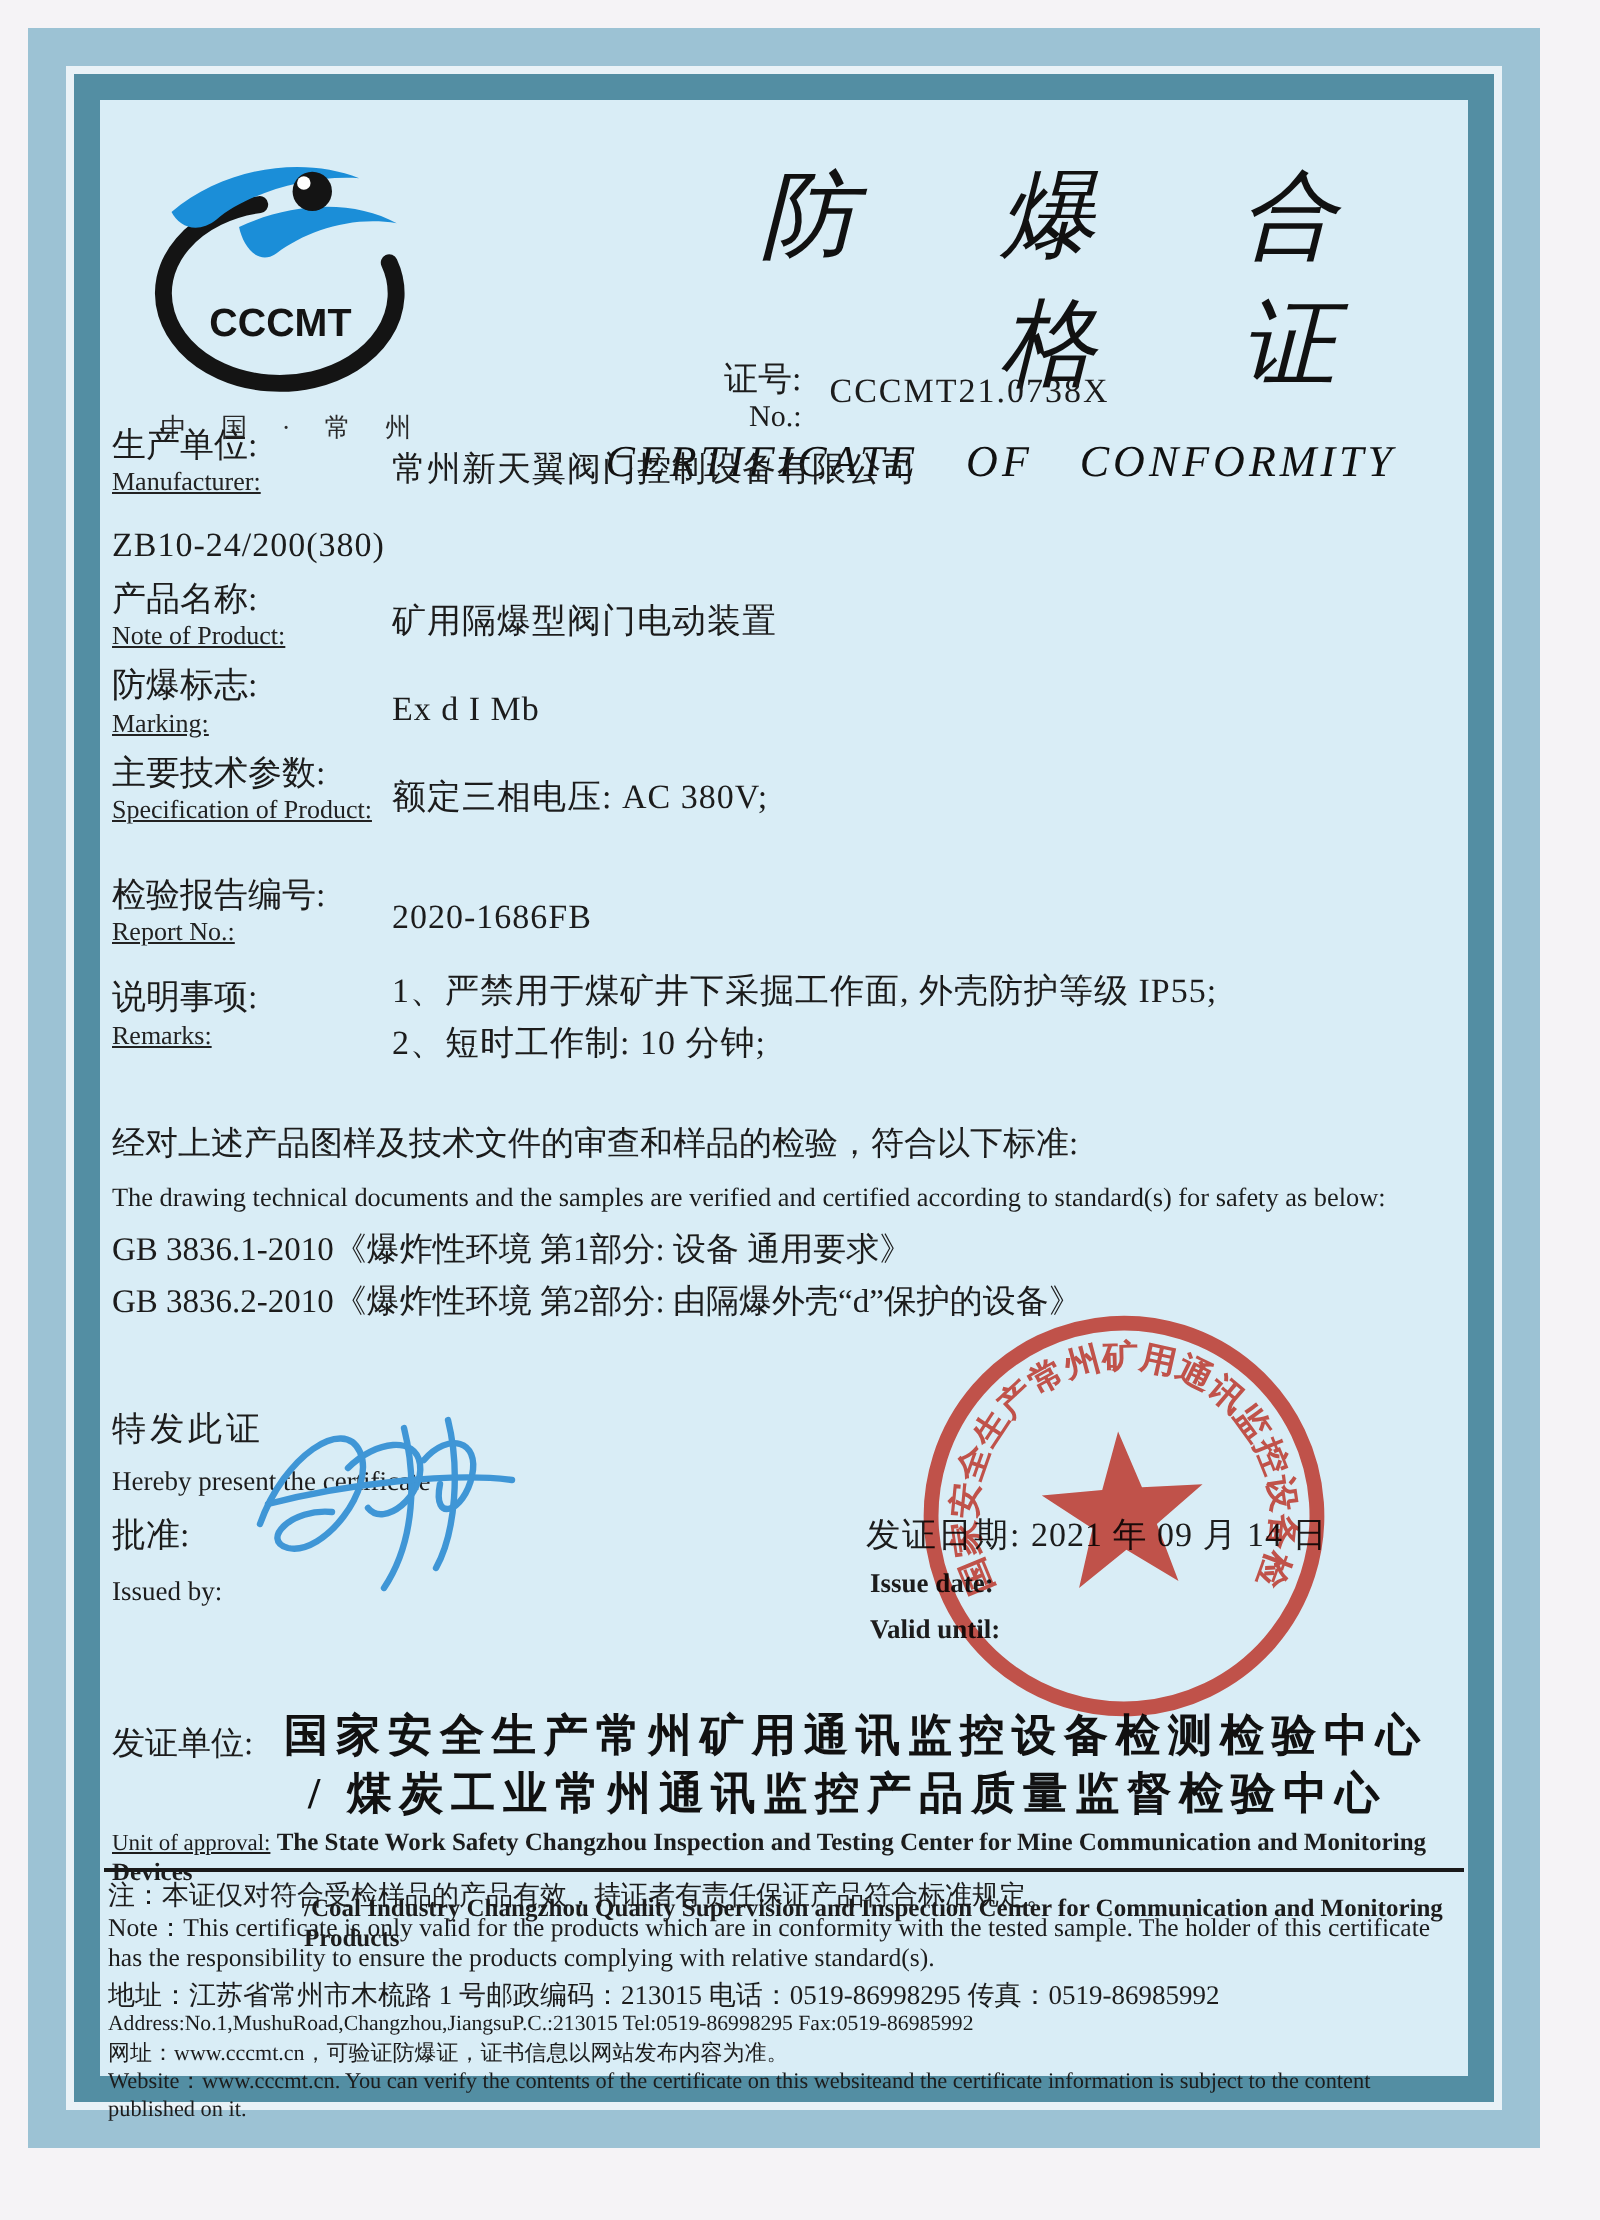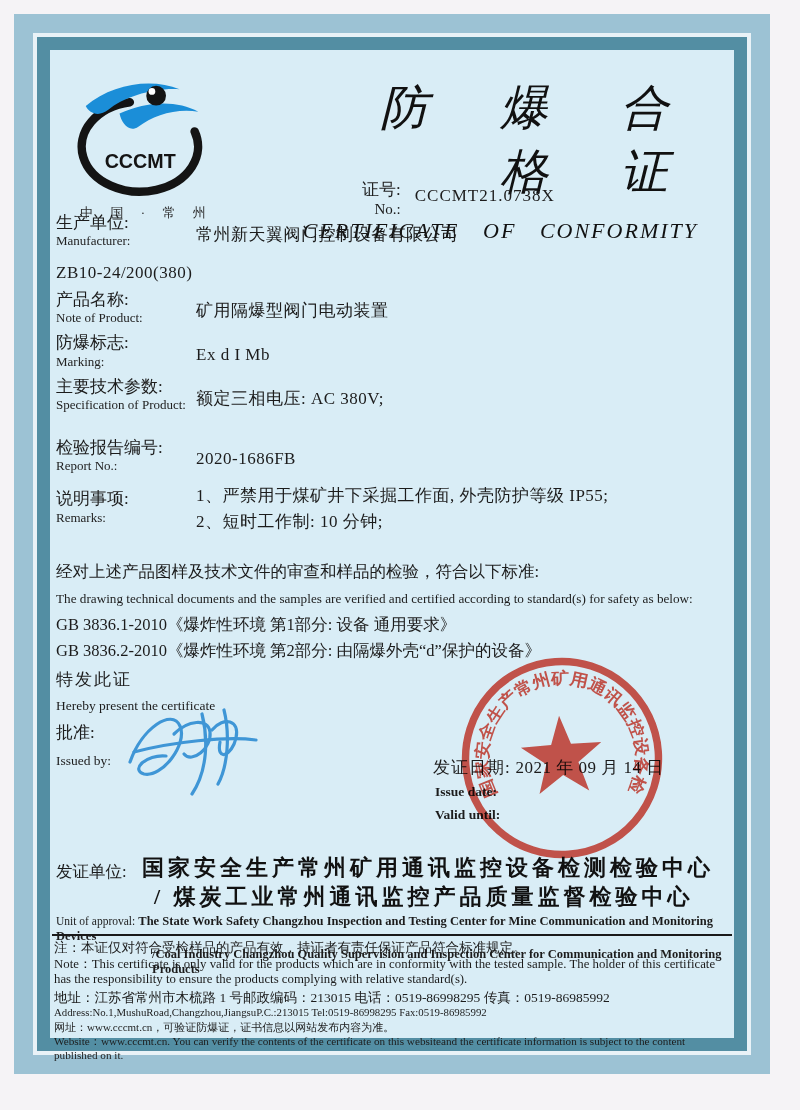--- a/index.html
+++ b/index.html
@@ -23,54 +23,54 @@
   .certno-labels { text-align:right; }
   .certno-cn { font-size:17px; }
   .certno-en { font-size:15px; }
   .certno-val { font-size:17px; letter-spacing:1px; margin-left:14px; margin-top:-4px; }
 
   
   .fields { position:absolute; left:6px; top:163px; right:6px; }
   .frow { display:flex; margin-bottom:7px;align-items:center; }
   .flabel { width:140px; flex:0 0 140px; }
   .flabel .cn { font-size:17px; line-height:1.2; }
-  .flabel .en { font-size:13px; line-height:1.25; color:#222; }
+  .flabel .en { font-size:13px; line-height:1.25; color:#222;text-decoration:underline; }
   .fvalue { font-size:17px; padding-top:6px; letter-spacing:0.5px; }
   .fvalue .vline { line-height:1.5; }
   .gap-before { margin-top:24px; }
 
   
   .standards { position:absolute; left:6px; top:511px; right:2px; }
   .std-cn { font-size:16.5px; margin-bottom:8px; }
   .std-en { font-size:13.2px; margin-bottom:5px; }
   .std-item { font-size:16.5px; line-height:1.55; }
 
   
   .issue-left { position:absolute; left:6px; top:618px; }
-  .present-cn { font-size:17px; letter-spacing:2px; }
+  .present-cn { font-size:17px; letter-spacing:2px;margin-top:35px; }
   .present-en { font-size:13.5px; margin-top:7px; }
   .approve-cn { font-size:17px; margin-top:7px; }
   .approve-en { font-size:13.5px; margin-top:9px; }
   .signature { position:absolute; left:72px; top:648px; z-index:3; }
 
   .dates { position:absolute; left:362px; top:706px; z-index:1;margin-left:21px; }
   .date-row { font-size:17px; letter-spacing:0.5px; }
   .date-row .dlabel { letter-spacing:1px; }
   .date-en { font-size:13.5px; font-weight:bold; margin:5px 0 7px 2px; }
 
   .stamp { position:absolute; left:406px; top:602px; z-index:2; mix-blend-mode:multiply; opacity:0.85; transform:rotate(-4deg); pointer-events:none; }
 
   
   .approval { position:absolute; left:6px; top:804px; right:0; }
   .app-row { display:flex; }
   .app-label { font-size:16.5px; flex:0 0 86px; padding-top:7px; }
   .app-cn { font-size:22px; font-weight:bold; letter-spacing:4px; line-height:1.3; color:#111; }
   .app-cn .l2 { padding-left:12px; }
   .app-en1 { font-size:12.5px; margin-top:3px; }
-  .app-en1 .small { font-weight:400; font-size:11.5px; }
+  .app-en1 .small { font-weight:400; font-size:11.5px;text-decoration:underline; }
   .app-en1 b { font-size:12.5px; }
   .app-en2 { font-size:12.5px; font-weight:bold; margin:3px 0 0 96px; }
 
   
   .notes { position:absolute; left:2px; right:2px; top:884px; border-top:2px solid #1a1a1a; padding:4px 2px 0 2px; }
   .note-cn { font-size:13.5px; line-height:1.25; }
   .note-en { font-size:12.8px; line-height:1.2; }
   .addr-cn { font-size:13.5px; line-height:1.3; margin-top:1px; }
   .addr-en { font-size:10.8px; line-height:1.25; }
   .web-cn { font-size:11px; line-height:1.3; }

